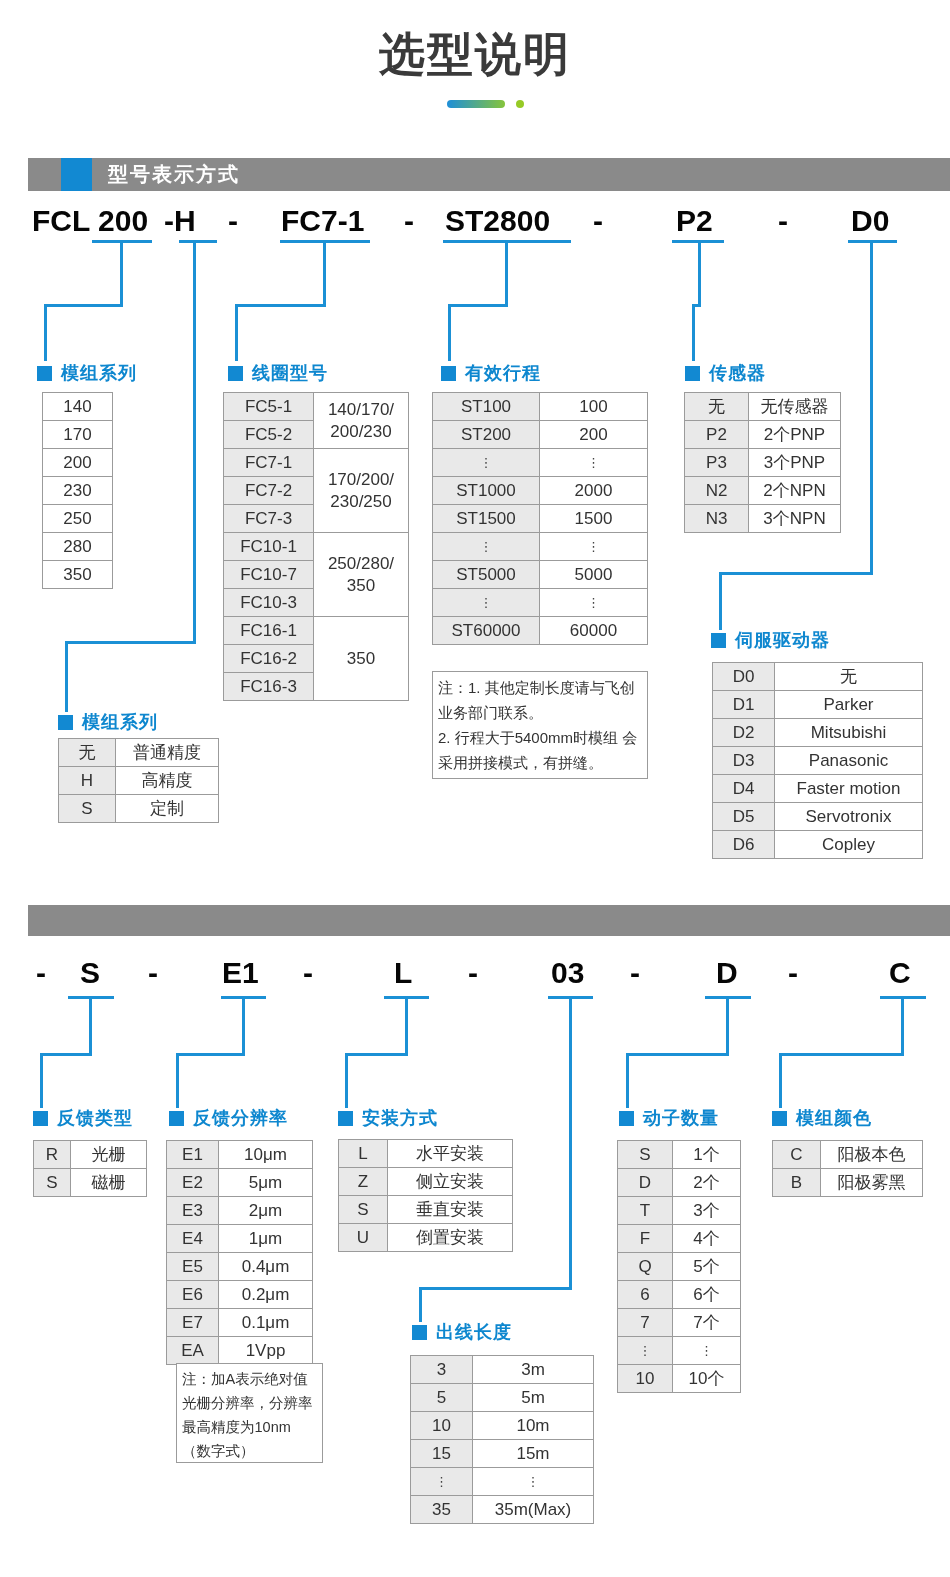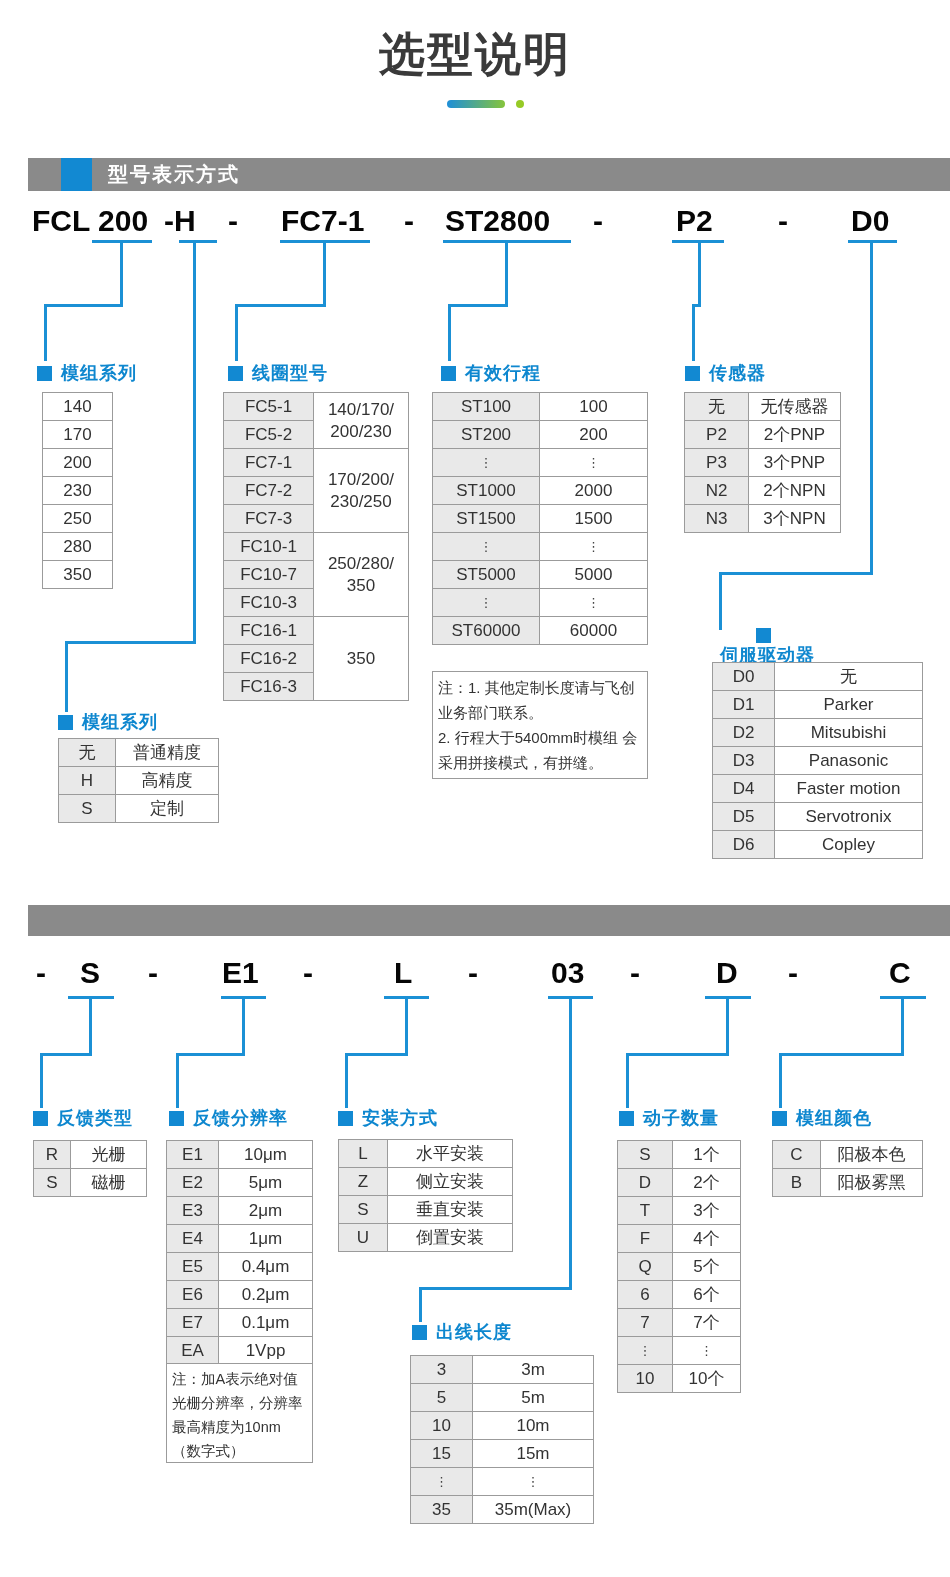--- a/index.html
+++ b/index.html
@@ -96,21 +96,21 @@
     <span class="lt">线圈型号</span>
   </div>
   <div class="lbl" style="left:441px;top:361px;">
     <span class="sq"></span>
     <span class="lt">有效行程</span>
   </div>
   <div class="lbl" style="left:685px;top:361px;">
     <span class="sq"></span>
     <span class="lt">传感器</span>
   </div>
-  <div class="lbl" style="left:711px;top:628px;flex-direction:column;">
+  <div class="lbl" style="left:711px;top:628px;">
     <span class="sq"></span>
     <span class="lt">伺服驱动器</span>
   </div>
   <div class="lbl" style="left:58px;top:710px;">
     <span class="sq"></span>
     <span class="lt">模组系列</span>
   </div>
 
   <table class="tbl" style="left:42px;top:392px;">
     <colgroup>
@@ -447,21 +447,21 @@
     <tr>
           <td class="g">E7</td>
           <td>0.1μm</td>
         </tr>
     <tr>
           <td class="g">EA</td>
           <td>1Vpp</td>
         </tr>
   </tbody>
     </table>
-  <div class="notebox" style="left:166px;top:1363px;width:147px;height:100px;font-size:14.5px;line-height:24px;">注：加A表示绝对值
+  <div class="notebox" style="left:176px;top:1363px;width:147px;height:100px;font-size:14.5px;line-height:24px;">注：加A表示绝对值
 光栅分辨率，分辨率
 最高精度为10nm
 （数字式）</div>
 
   <table class="tbl" style="left:338px;top:1139px;">
     <colgroup>
         <col style="width:49px;">
         <col style="width:125px;">
       </colgroup>
     <tbody>

